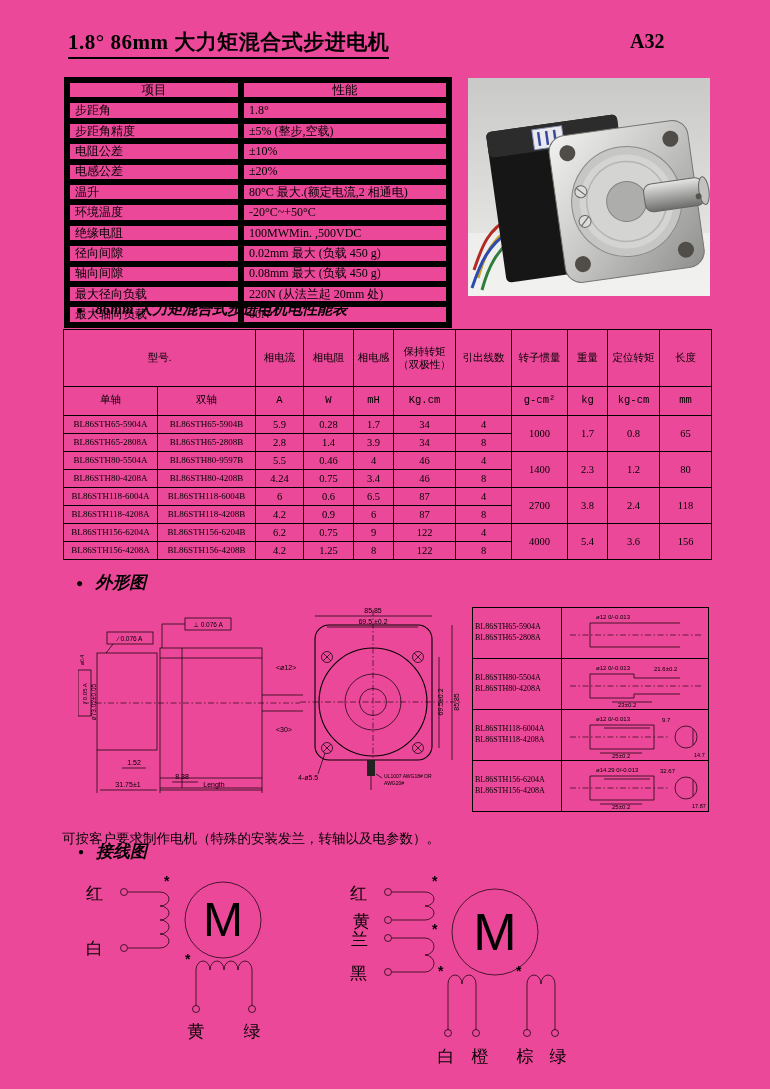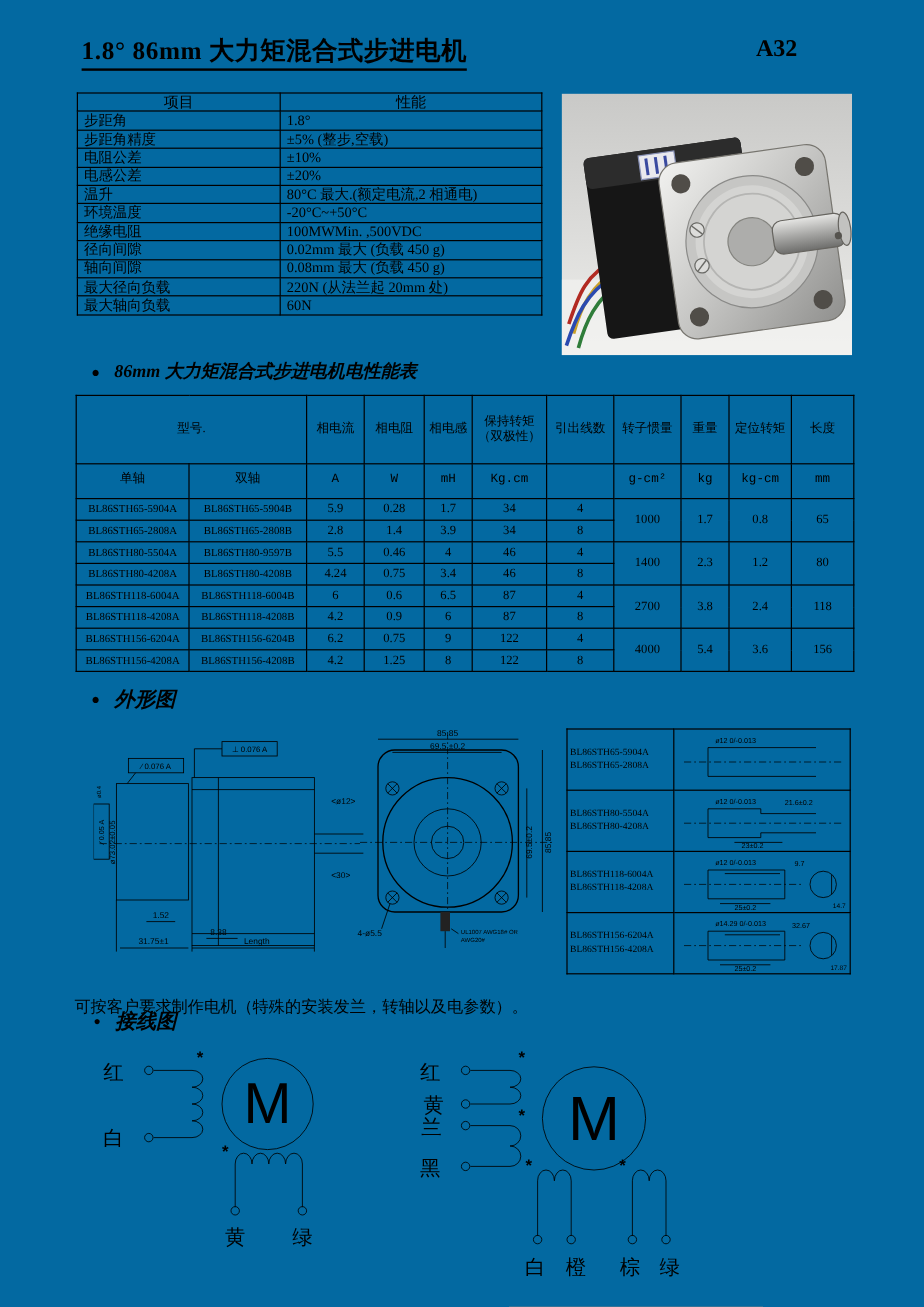--- a/index.html
+++ b/index.html
@@ -1,24 +1,24 @@
 <!DOCTYPE html>
 <html><head>
 <meta charset="utf-8">
 <style>
   html,body{margin:0;padding:0;background:#888;}
-  .page{position:relative;width:770px;height:1089px;background:#0369a1;
+  .page{position:relative;width:770px;height:1089px;background:#ec4899;
         font-family:"Liberation Serif",serif;color:#000;overflow:hidden;}
   .abs{position:absolute;}
   
   .title{left:68px;top:28px;font-size:21px;font-weight:bold;border-bottom:2px solid #000;padding-bottom:1px;letter-spacing:.5px;}
   .pagecode{left:630px;top:30px;font-size:20px;font-weight:bold;}
   
   table.spec{left:64px;top:77px;width:388px;border-collapse:collapse;font-size:12px;table-layout:fixed;}
-  table.spec td{border:1px solid #000000;height:14.4px;padding:0 5px;line-height:1.05;white-space:nowrap;overflow:hidden;}
+  table.spec td{border:6px solid #000000;height:14.4px;padding:0 5px;line-height:1.05;white-space:nowrap;overflow:hidden;}
   table.spec tr.hd td{text-align:center;font-size:12.5px;}
   table.spec td.c1{width:158px;}
   
   .bullet-row{display:flex;align-items:center;gap:12px;}
   .dot{font-size:12px;line-height:1;}
   .sec-label{font-weight:bold;font-size:15px;font-style:italic;}
   .sec-label.big{font-size:17px;}
   
   table.perf{left:63px;top:329px;width:648px;border-collapse:collapse;table-layout:fixed;text-align:center;font-size:10.5px;}
   table.perf td{border:1px solid #000;padding:0 1px;line-height:1.25;overflow:hidden;}

